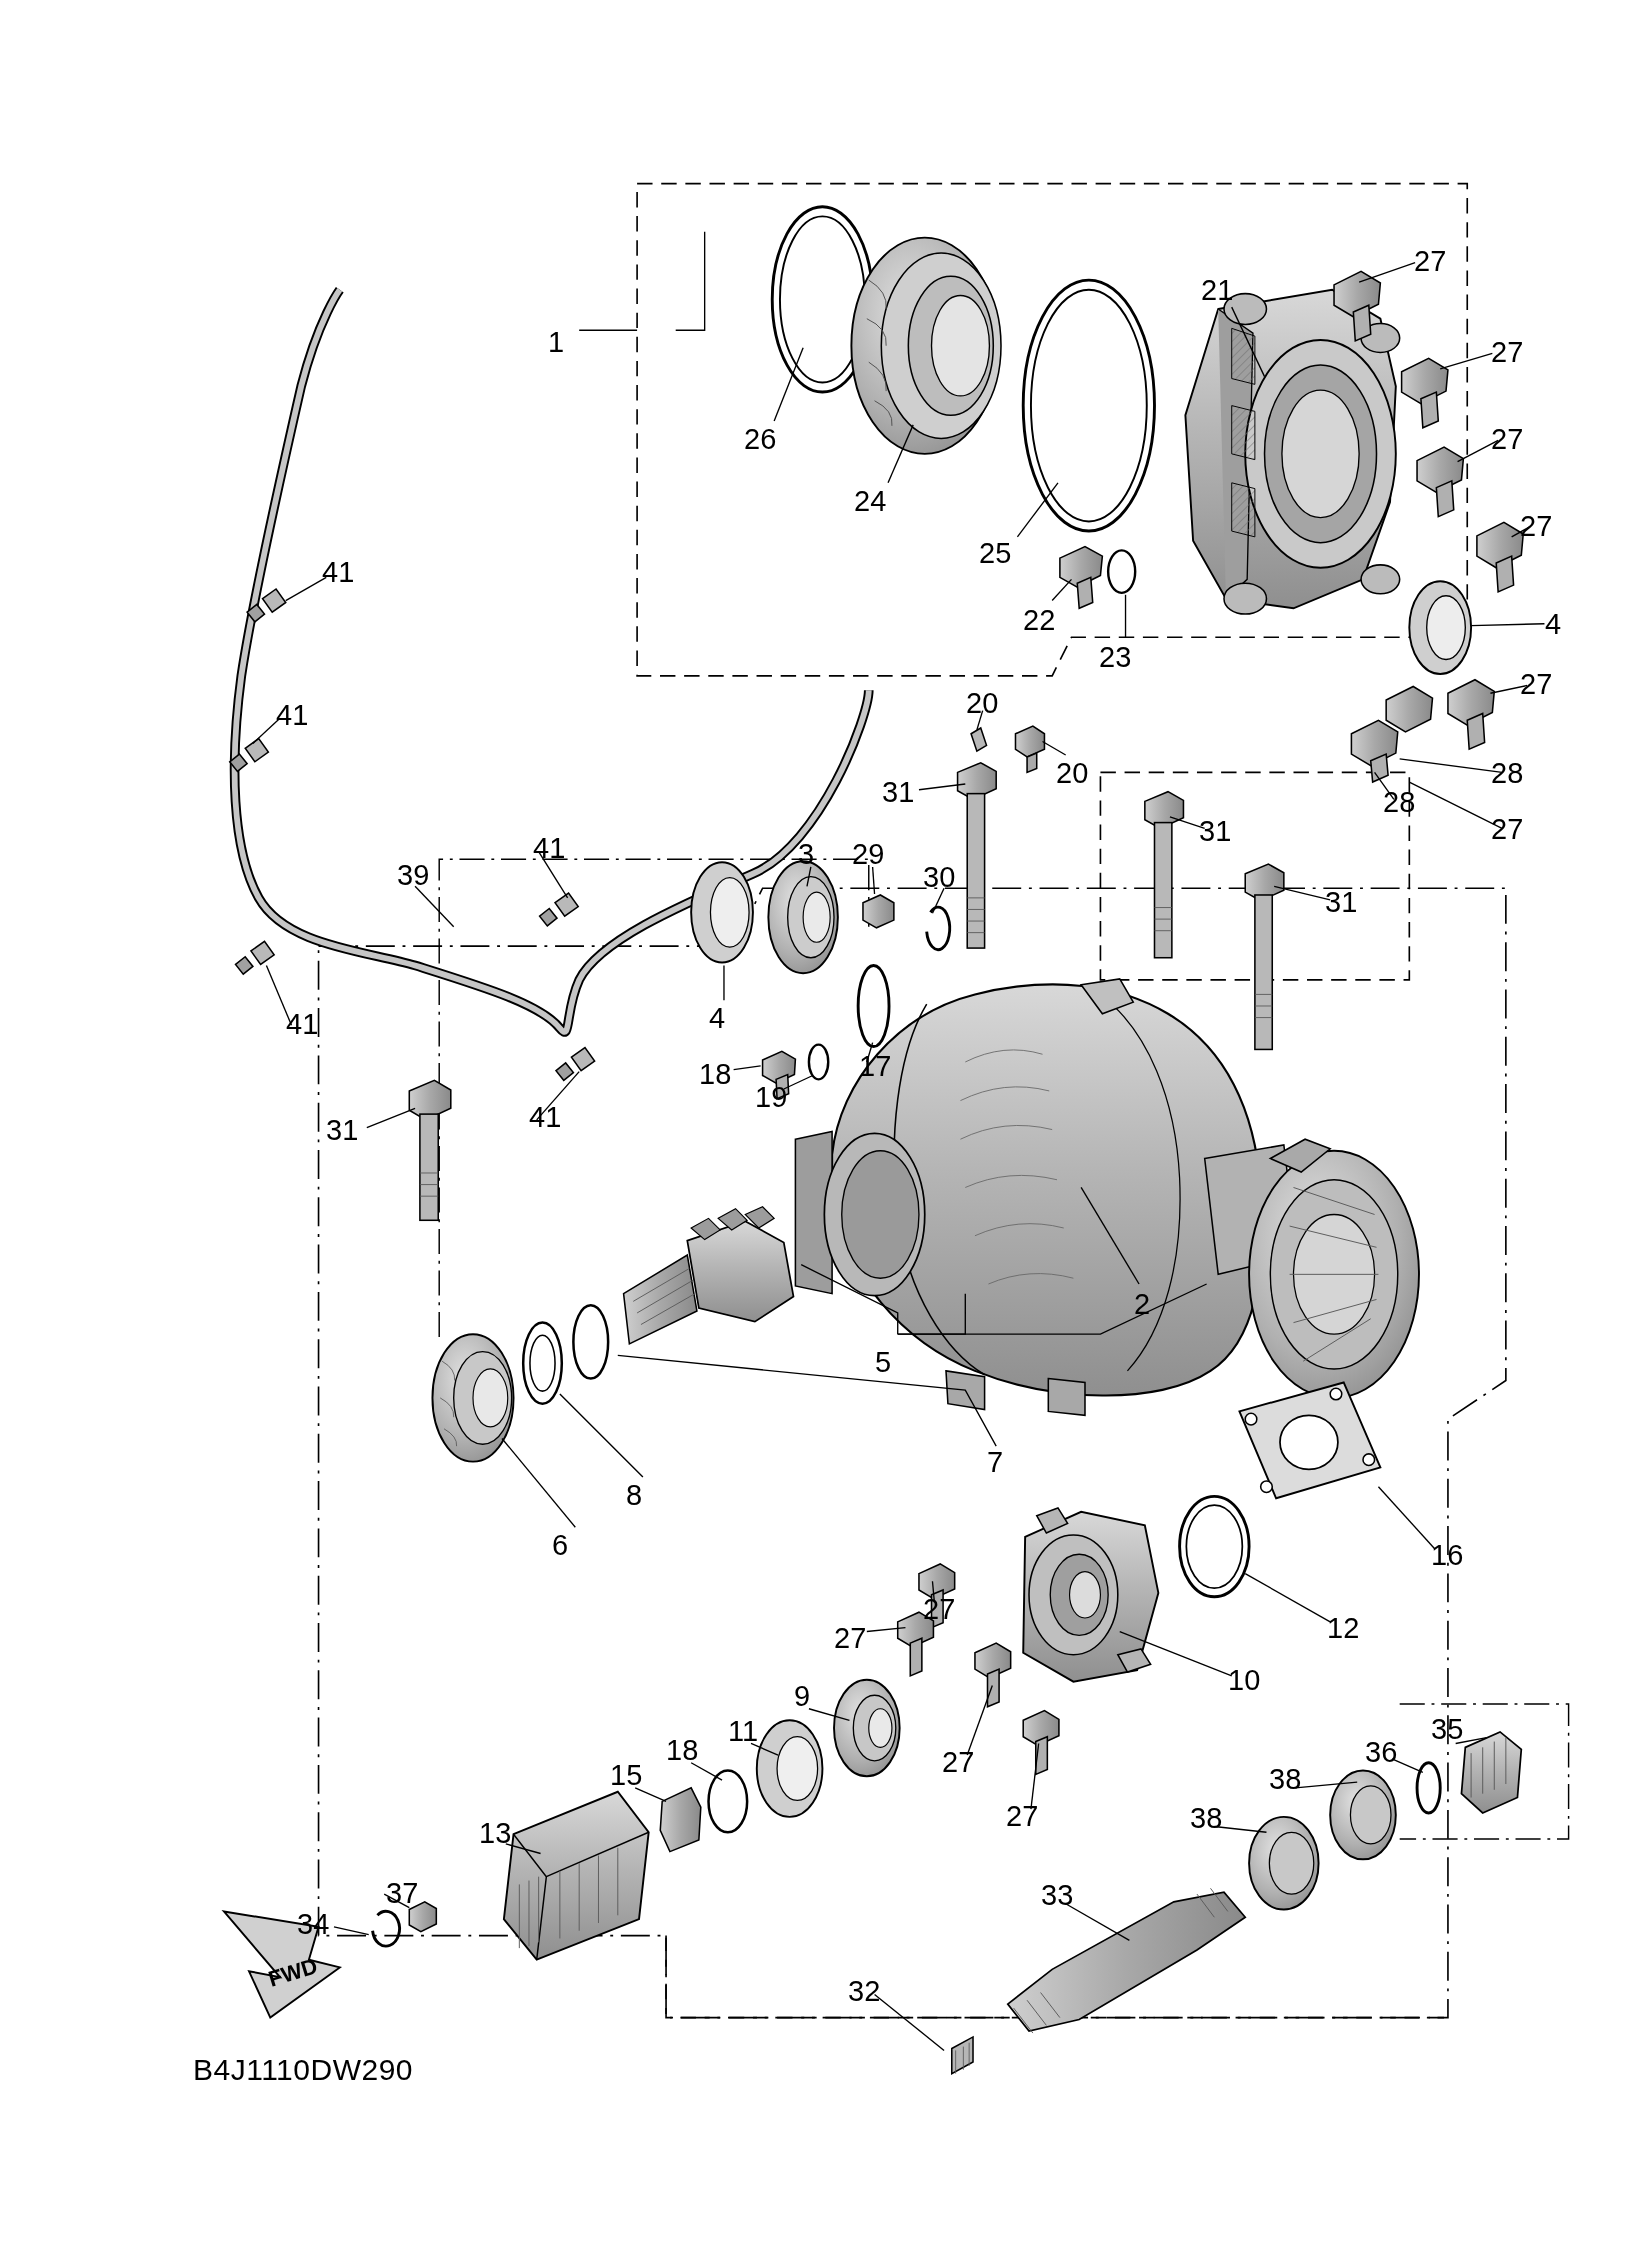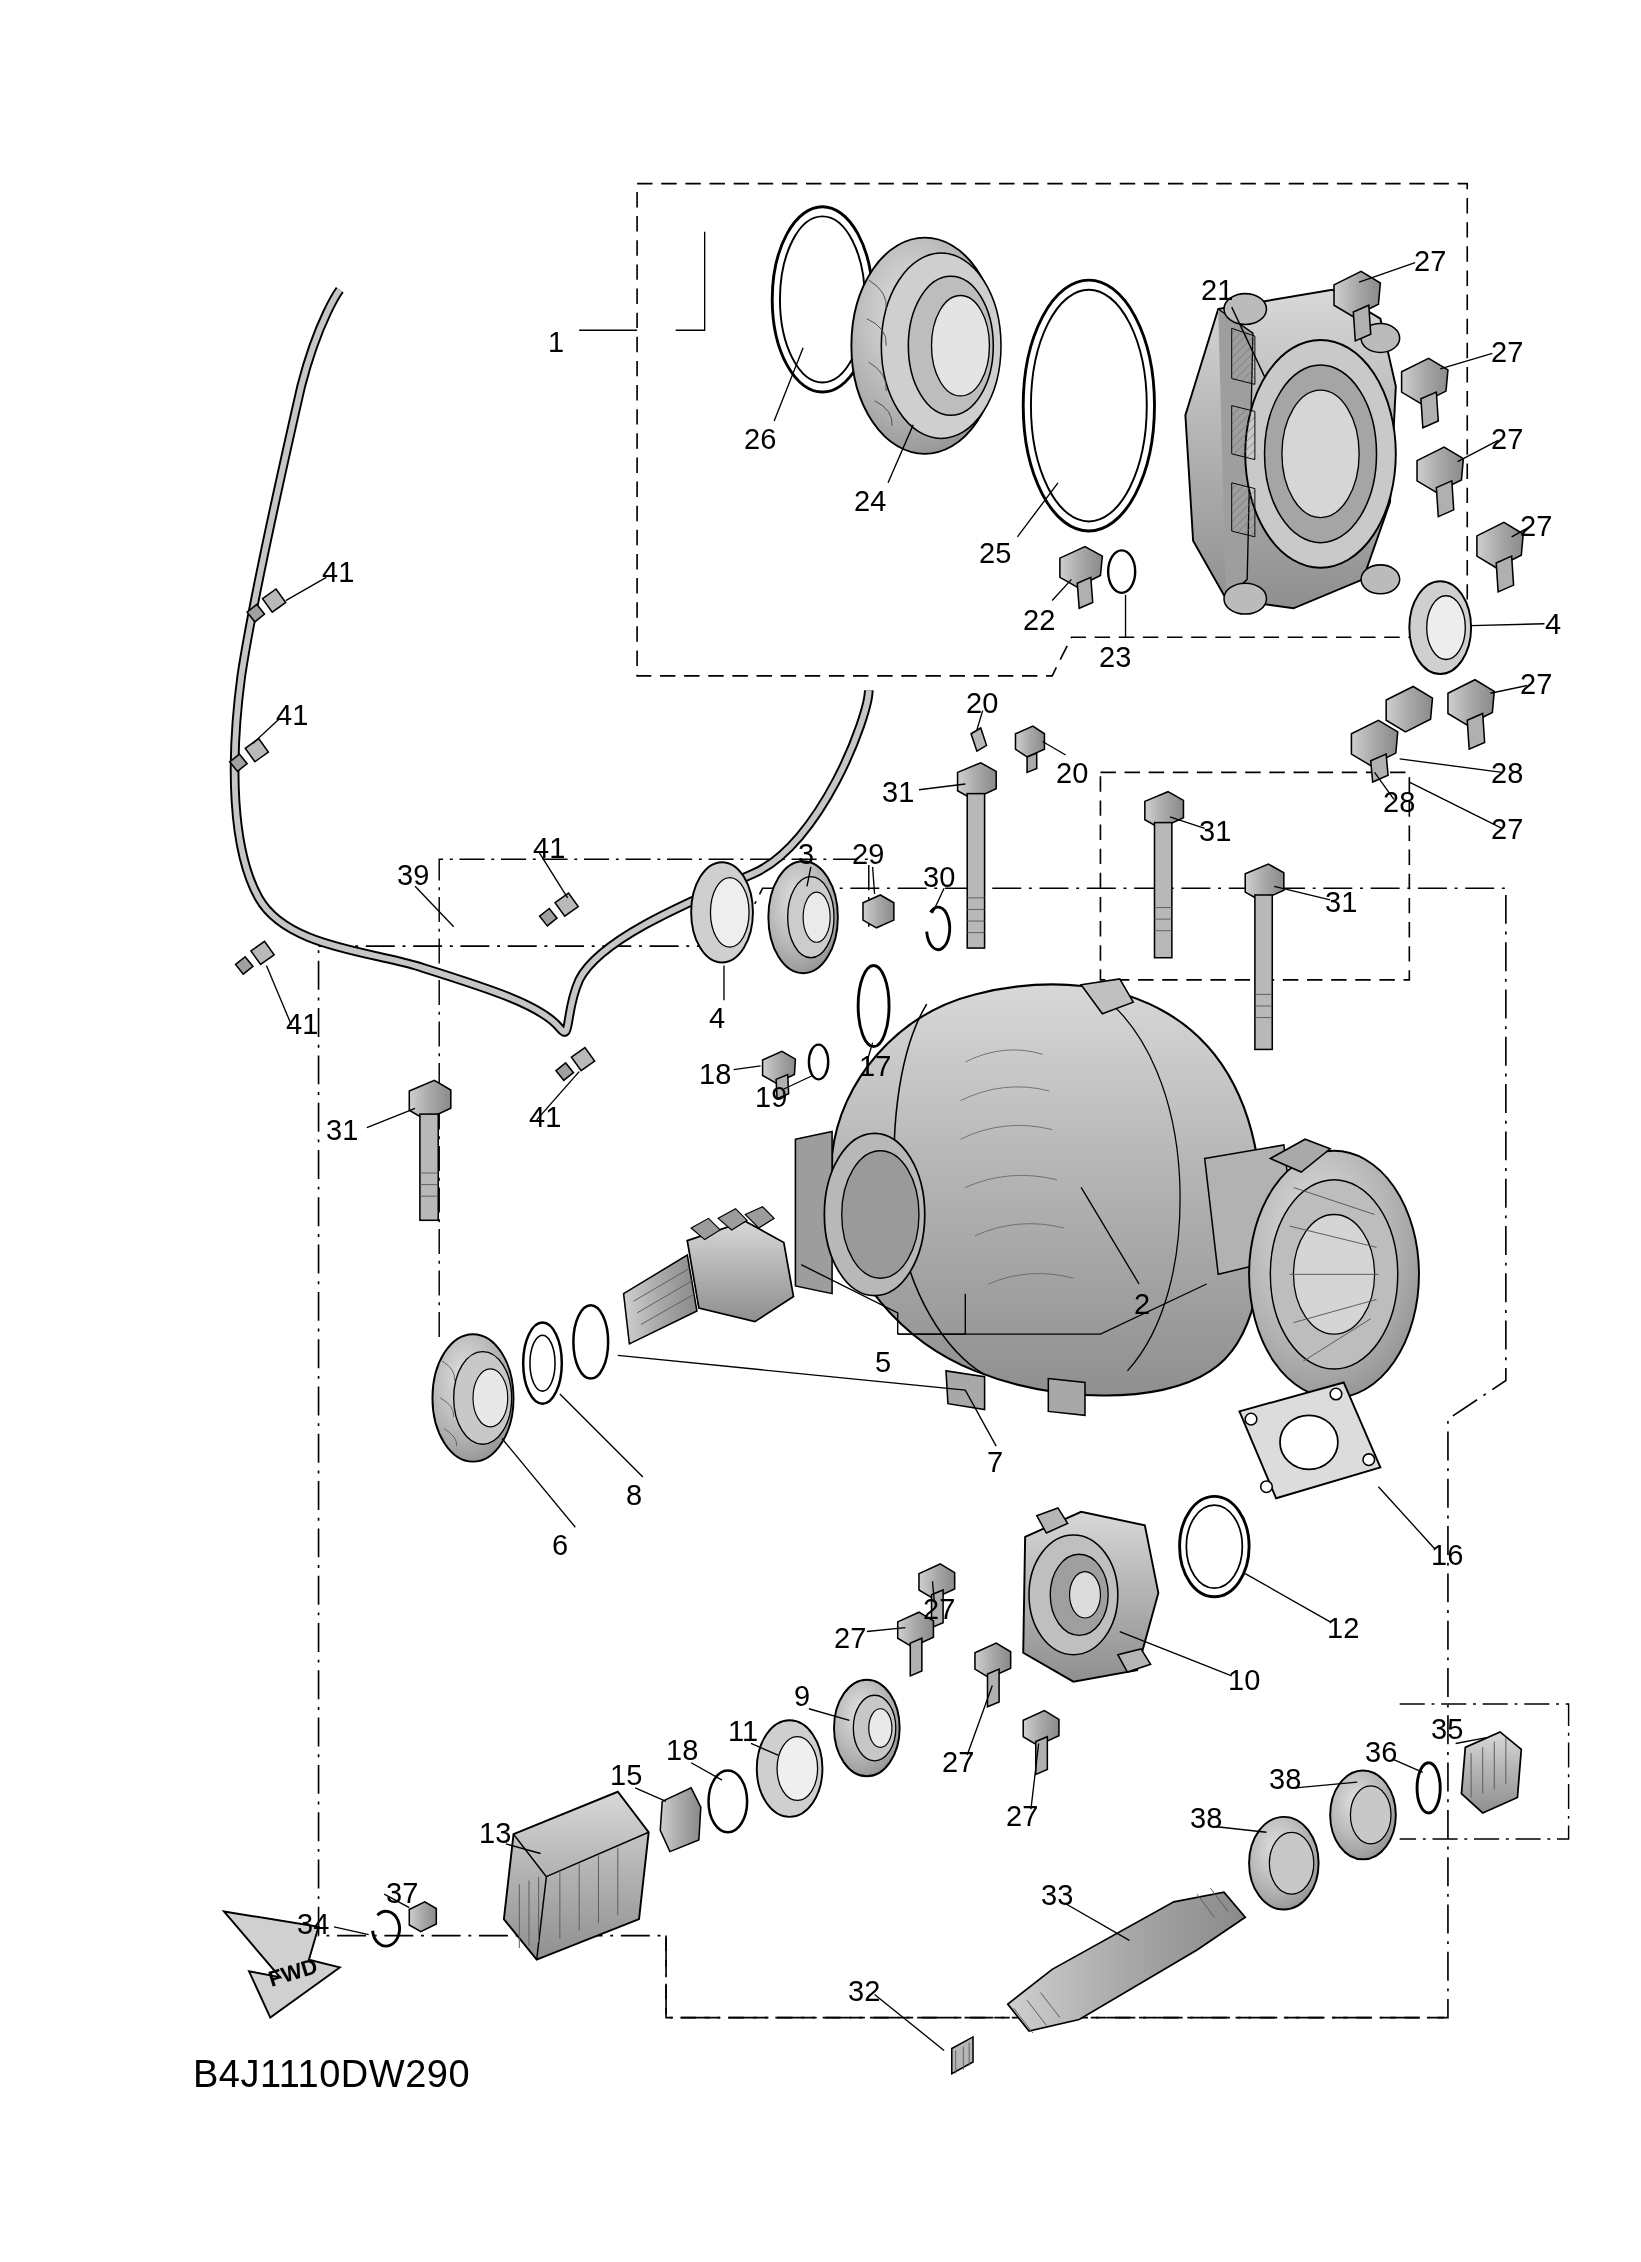--- a/index.html
+++ b/index.html
@@ -29,21 +29,21 @@
     position: absolute;
     font-family: "Liberation Sans", sans-serif;
     font-size: 29px;
     line-height: 29px;
     color: #000000;
     white-space: nowrap;
   }
   .partcode {
     position: absolute;
     font-family: "Liberation Sans", sans-serif;
-    font-size: 38px;
+    font-size: 30px;
     letter-spacing: 0.5px;
     color: #000000;
     white-space: nowrap;
   }
   .fwd-label {
     position: absolute;
     font-family: "Liberation Sans", sans-serif;
     font-size: 22px;
     font-weight: bold;
     color: #000000;

